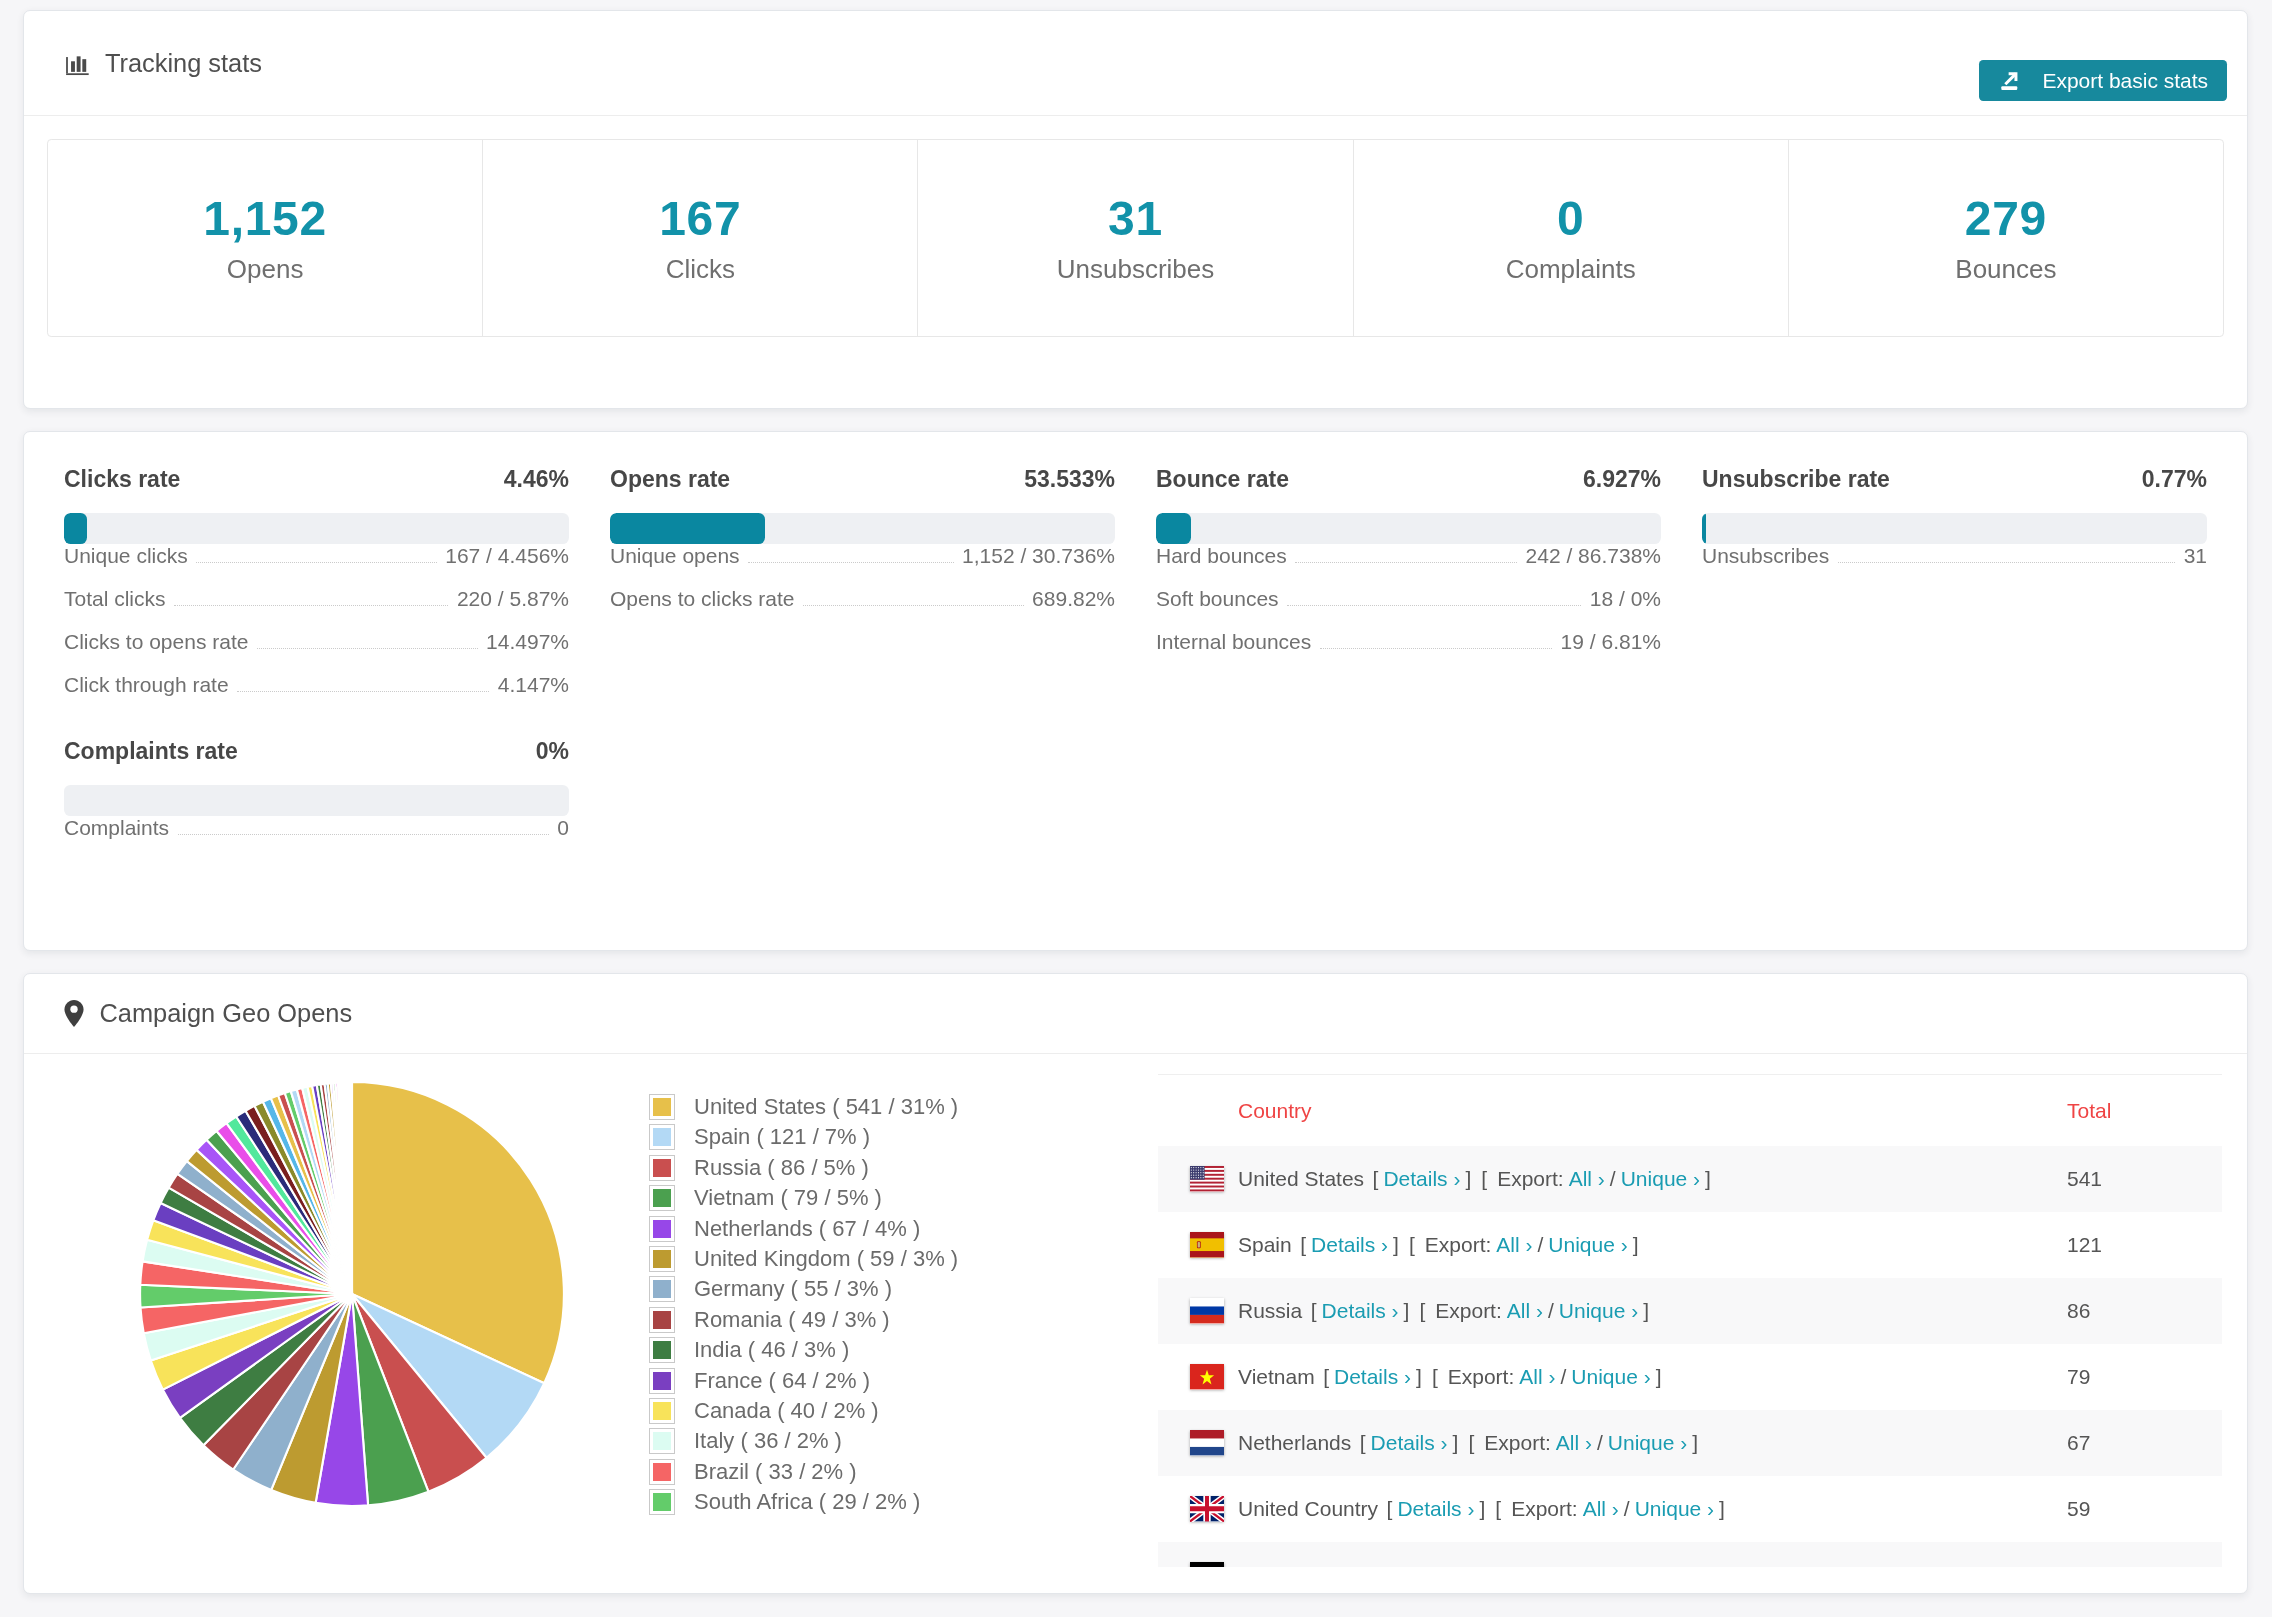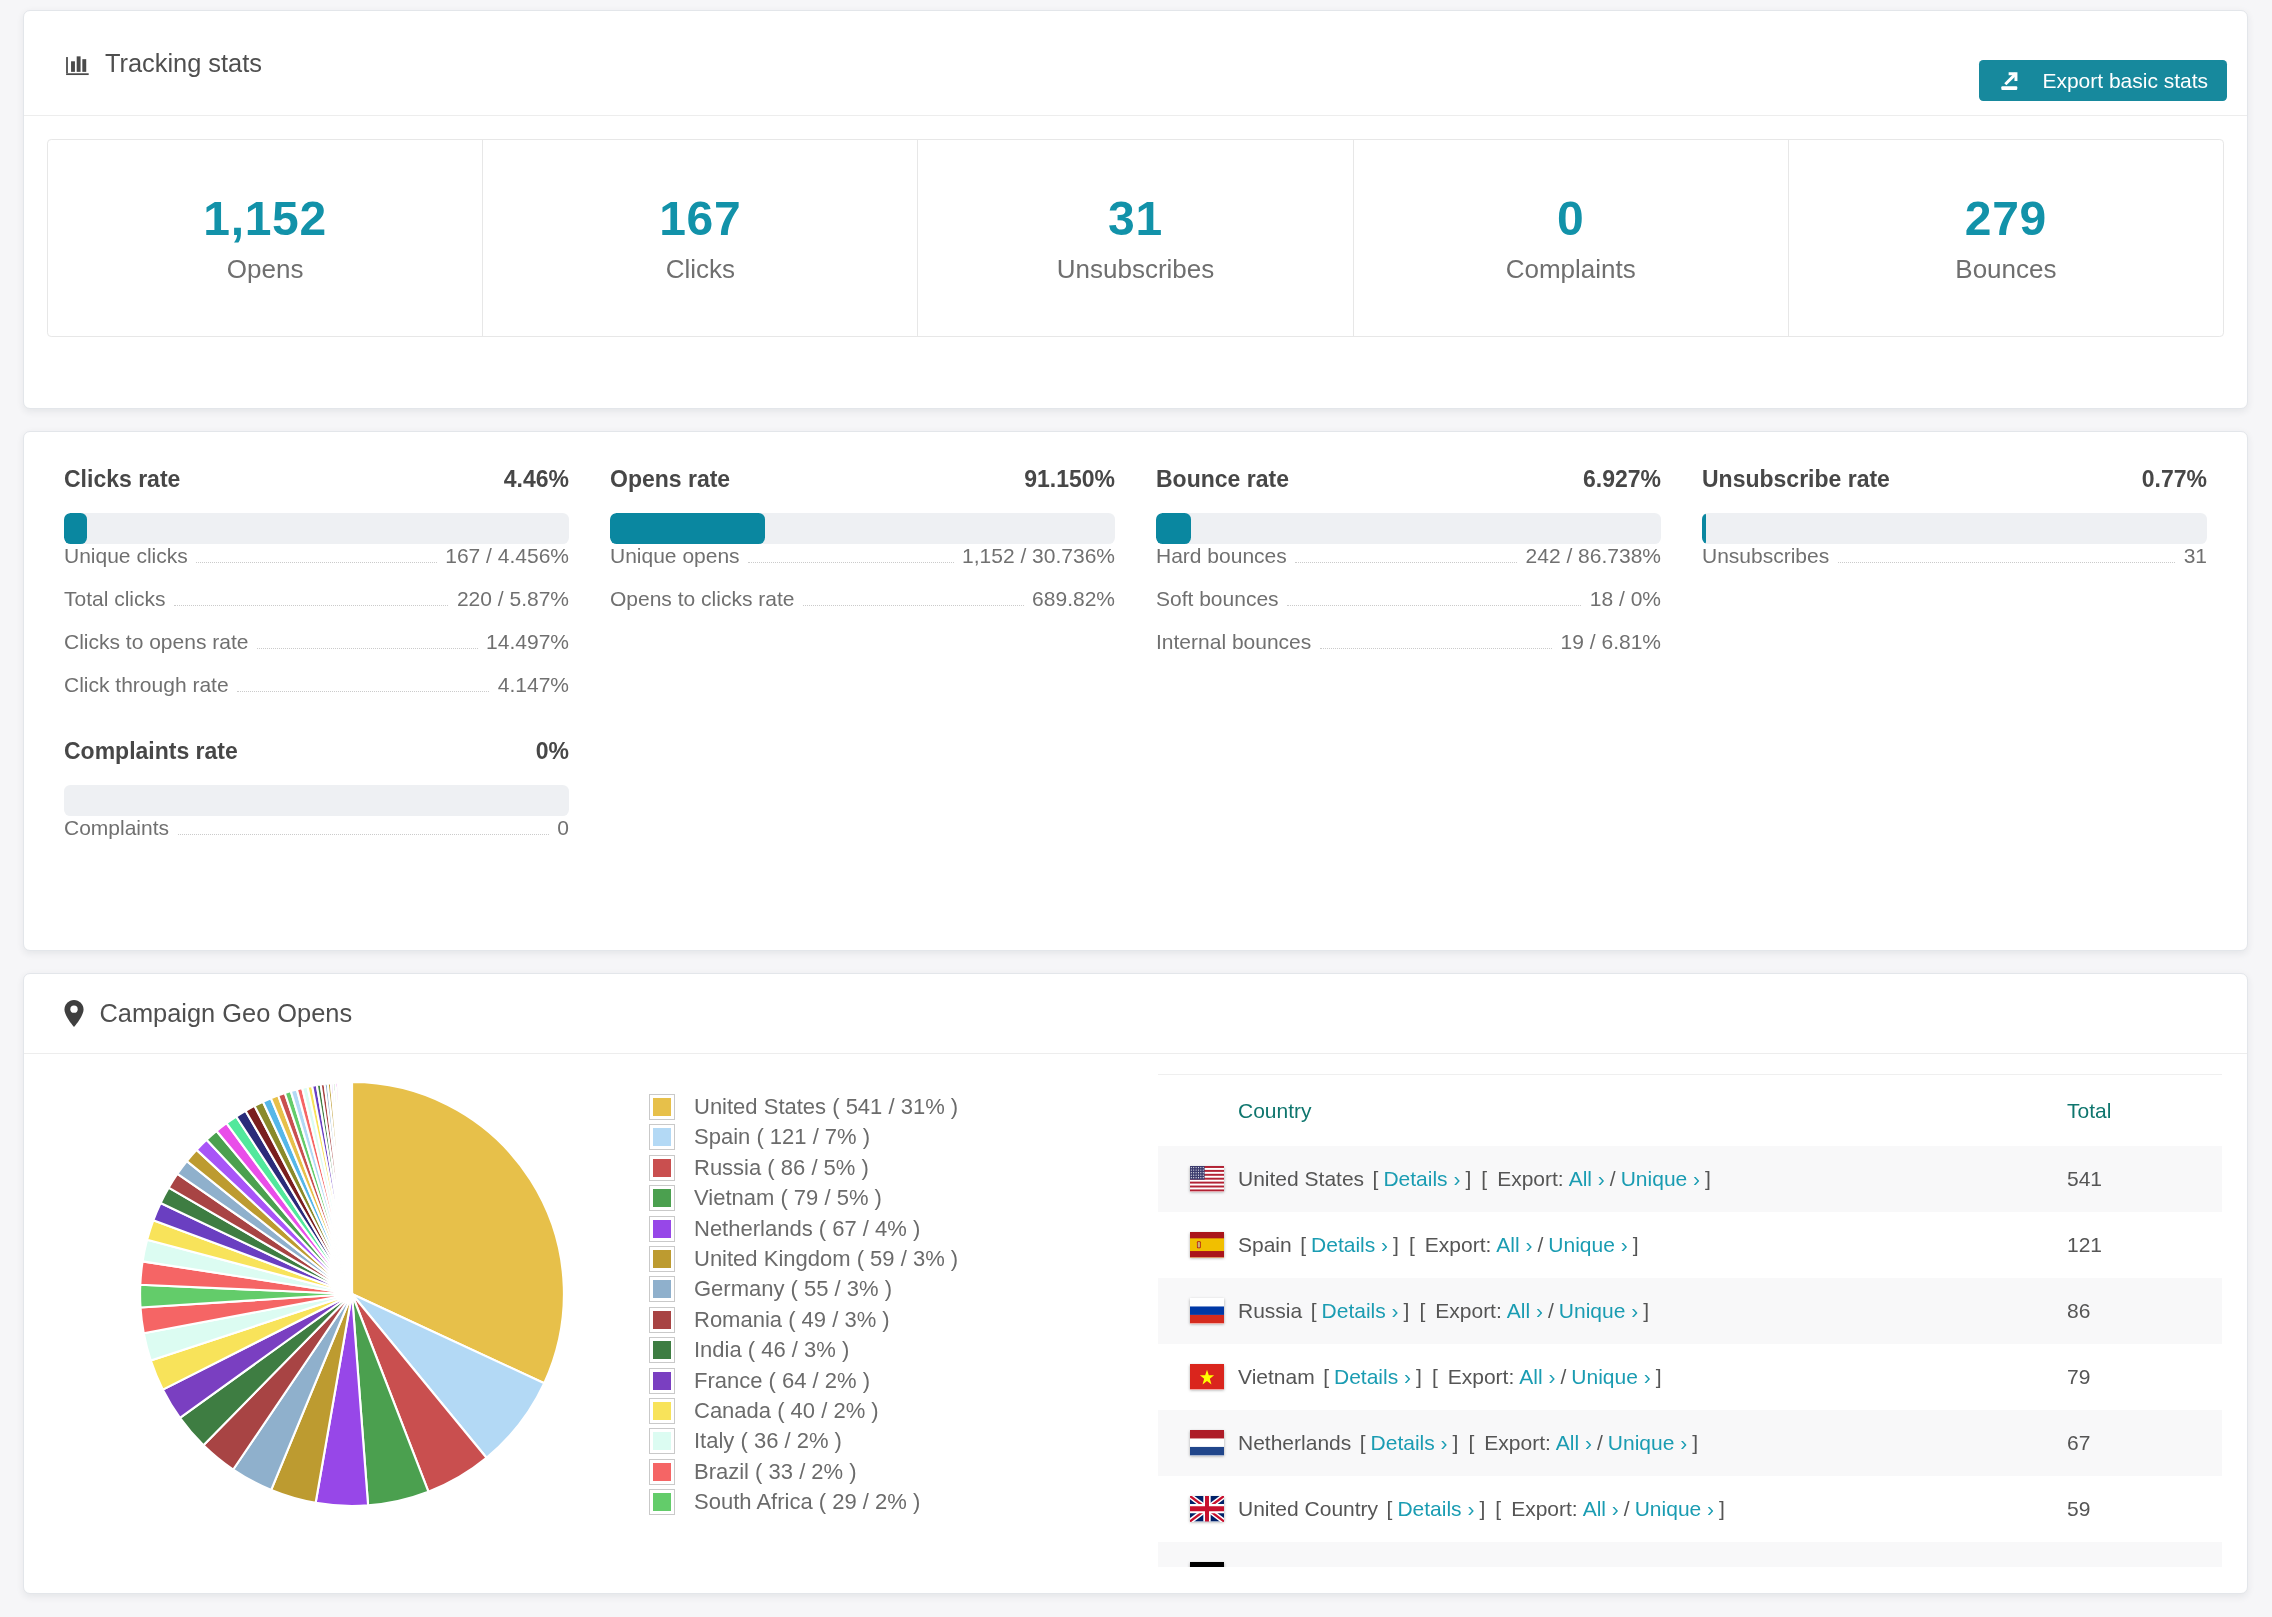--- a/index.html
+++ b/index.html
@@ -65,21 +65,21 @@
   
   .geo-body { position:relative; height:541px; }
   #pie-wrap { position:absolute; left:109px; top:20.5px; width:438px; height:438px; }
   #legend   { position:absolute; left:626px; top:41px; }
   .legend-item  { display:flex; align-items:center; margin-bottom:6.4px; height:24px; }
   .legend-swatch{ width:24px; height:24px; border:3.5px solid #fff; outline:0.7px solid #c9c9c9; flex:none; }
   .legend-label { margin-left:20px; font-size:22px; color:#6b6b6b; white-space:nowrap; }
 
   #geo-table { position:absolute; left:1134px; top:20px; width:1064px; height:493px;
                overflow:hidden; border-top:0.7px solid #efefef; }
-  .tbl-header{ height:71px; display:flex; align-items:center; font-size:21px; color:#0f766e; }
+  .tbl-header{ height:71px; display:flex; align-items:center; font-size:21px; color:#ef4444; }
   .col-country { flex:1; padding-left:80px; }
   .col-total   { width:155px; }
   .geo-row { height:66px; display:flex; align-items:center; font-size:21px; color:#555; }
   .geo-row:nth-child(odd) { background:#f8f8f9; }
   .flag { width:34px; height:25.4px; margin-left:32px; flex:none;
           box-shadow:0 0.7px 2.8px rgba(0,0,0,.35); background:#fff; }
   .flag svg { display:block; }
   .row-main  { flex:1; display:flex; align-items:center; padding-left:14px; white-space:nowrap; }
   .row-total { width:155px; }
   .row-main a { color:#1a9cb2; text-decoration:none; cursor:pointer; }
@@ -169,21 +169,21 @@
           <div class="rate-row">
             <span class="rr-label">Click through rate</span>
             <span class="rr-leader"></span>
             <span class="rr-value">4.147%</span>
           </div>
         </div>
       </div>
       <div class="rate-block">
         <div class="rate-head">
           <span>Opens rate</span>
-          <span>91.150%</span>
+          <span>53.533%</span>
         </div>
         <div class="rate-bar">
           <div class="rate-fill" style="width: 30.736%;"></div>
         </div>
         <div class="rate-rows">
           <div class="rate-row">
             <span class="rr-label">Unique opens</span>
             <span class="rr-leader"></span>
             <span class="rr-value">1,152 / 30.736%</span>
           </div>

